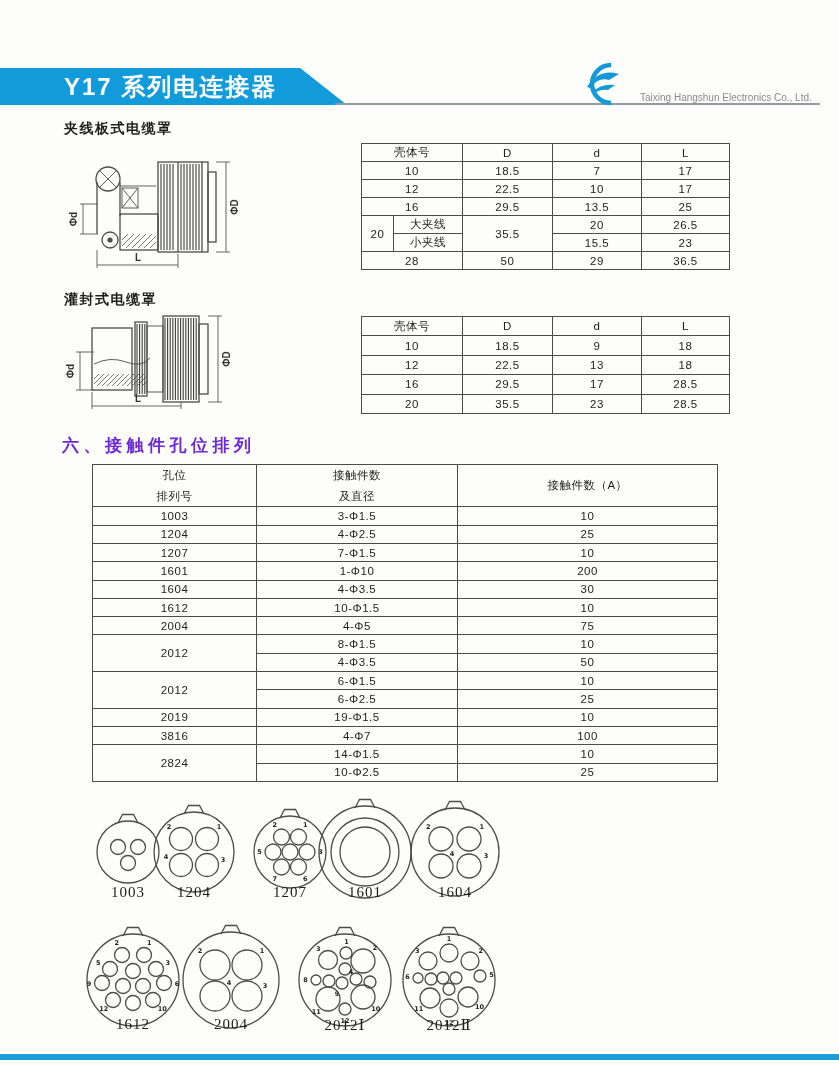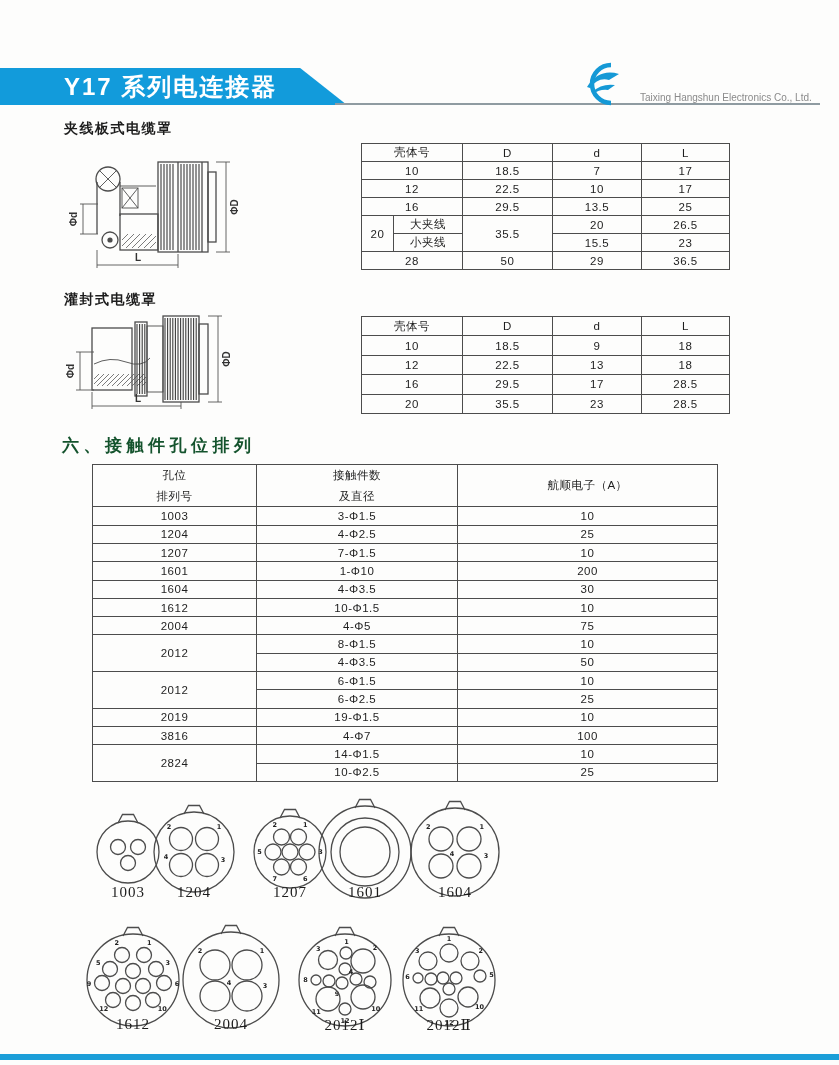--- a/index.html
+++ b/index.html
@@ -22,21 +22,21 @@
   .logo-icon{position:absolute;left:578px;top:60px;width:50px;height:48px;}
   .logo-brand{
     position:absolute;left:638px;top:62px;font-size:26px;font-weight:bold;
     color:#3a3a3a;letter-spacing:5px;white-space:nowrap;
   }
   .logo-sub{position:absolute;left:640px;top:92px;font-size:10px;color:#8a8a8a;white-space:nowrap;}
   
   .sec-label{position:absolute;font-size:14px;font-weight:bold;color:#1d1d1d;letter-spacing:1.5px;white-space:nowrap;}
   .sec-title{
     position:absolute;left:62px;top:434px;font-size:17px;font-weight:bold;
-    color:#14532d;letter-spacing:4.5px;white-space:nowrap;
+    color:#6d28d9;letter-spacing:4.5px;white-space:nowrap;
   }
   
   .dtable{border-collapse:collapse;table-layout:fixed;position:absolute;background:transparent;}
   .dtable td{
     border:1px solid #4c4c4c;text-align:center;vertical-align:middle;
     font-size:11.5px;color:#1e1e1e;padding:0;white-space:pre-line;letter-spacing:0.5px;
   }
   .t-clamp td{height:17px;}
   .t-pot td{height:18.4px;}
   .t-big td{height:17.3px;}
@@ -310,21 +310,21 @@
         <col style="width:164px">
         <col style="width:201px">
         <col style="width:260px">
       </colgroup>
     <tbody>
         <tr>
           <td>孔位
 排列号</td>
           <td>接触件数
 及直径</td>
-          <td>航顺电子（A）</td>
+          <td>接触件数（A）</td>
         </tr>
         <tr>
           <td>1003</td>
           <td>3-Φ1.5</td>
           <td>10</td>
         </tr>
         <tr>
           <td>1204</td>
           <td>4-Φ2.5</td>
           <td>25</td>

